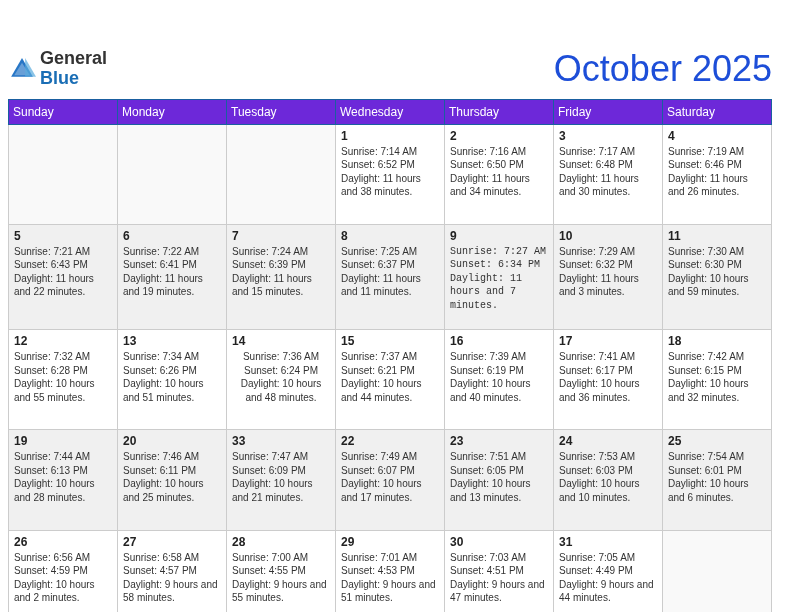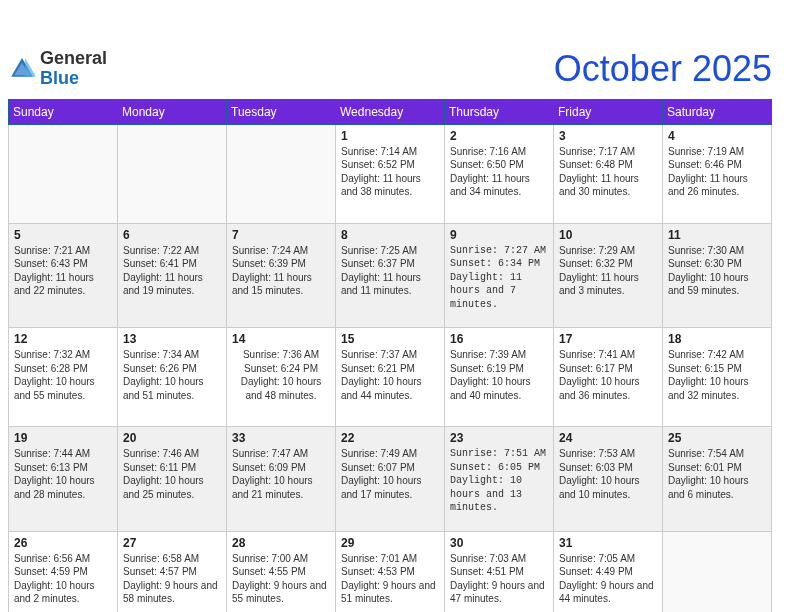--- a/index.html
+++ b/index.html
@@ -267,21 +267,21 @@
 Daylight: 10 hours and 21 minutes.</div>
           </td>
           <td>
             <div class="day-num">22</div>
             <div class="day-info" style="white-space: pre-wrap;">Sunrise: 7:49 AM
 Sunset: 6:07 PM
 Daylight: 10 hours and 17 minutes.</div>
           </td>
           <td>
             <div class="day-num">23</div>
-            <div class="day-info" style="white-space: pre-wrap; font-family: Liberation Mono, monospace;">Sunrise: 7:51 AM
+            <div class="day-info" style="white-space: pre-wrap;">Sunrise: 7:51 AM
 Sunset: 6:05 PM
 Daylight: 10 hours and 13 minutes.</div>
           </td>
           <td>
             <div class="day-num">24</div>
             <div class="day-info" style="white-space: pre-wrap;">Sunrise: 7:53 AM
 Sunset: 6:03 PM
 Daylight: 10 hours and 10 minutes.</div>
           </td>
           <td>

